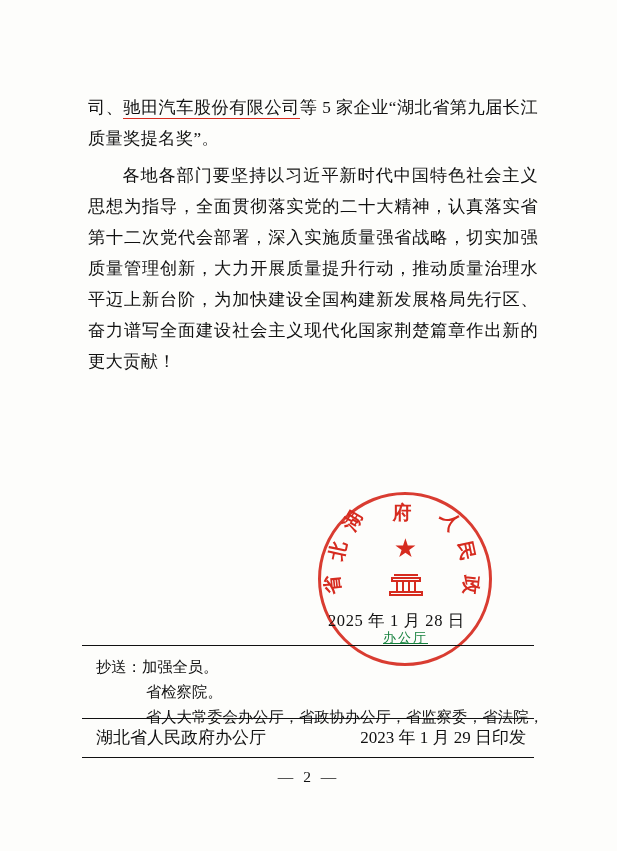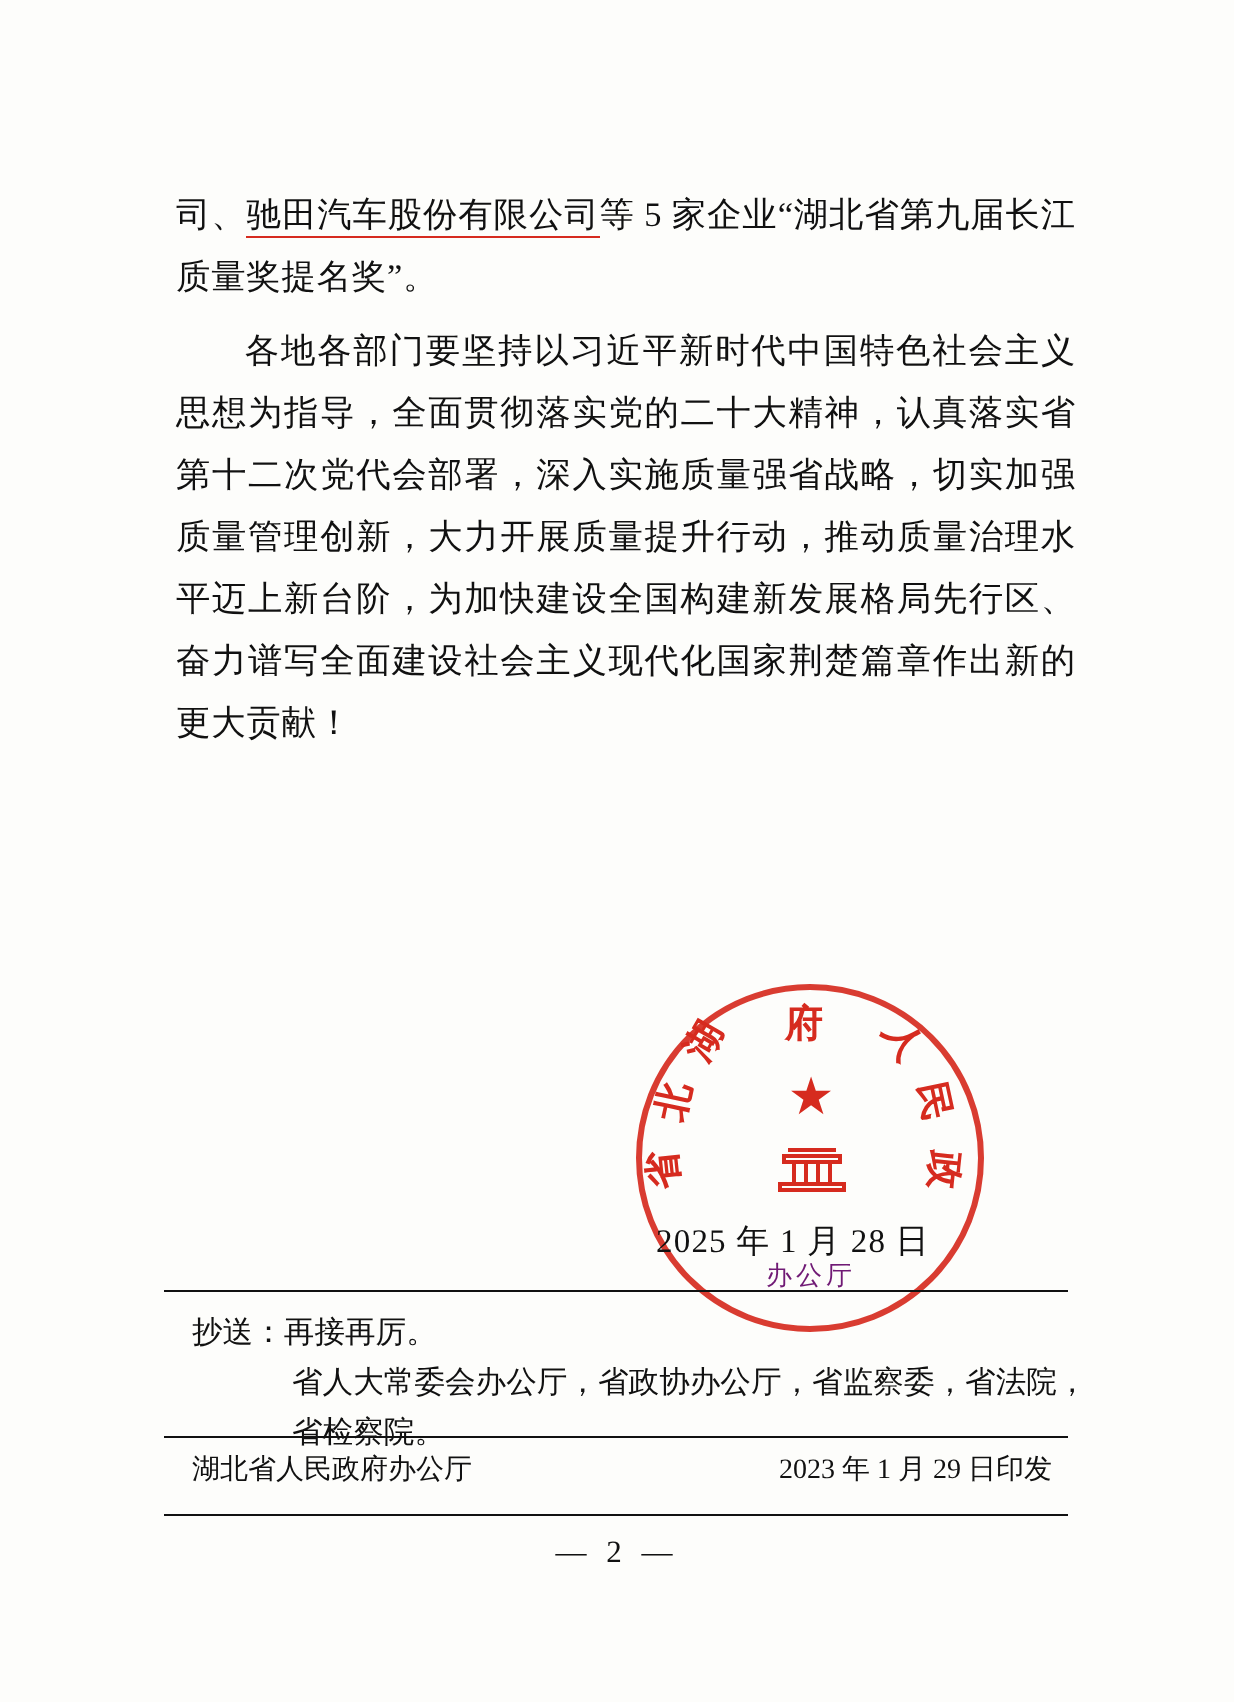--- a/index.html
+++ b/index.html
@@ -98,24 +98,25 @@
     height: 22px;
     line-height: 22px;
     text-align: center;
     transform-origin: center center;
   }
   .seal-bottom {
     position: absolute;
     left: 50%;
     bottom: 20px;
     transform: translateX(-50%);
-    color: #701a75;
+    color: #15803d;
     font-size: 13px;
     letter-spacing: 2px;
     white-space: nowrap;
+    text-decoration: underline;
   }
   .seal-date {
     position: absolute;
     left: 328px;
     top: 610px;
     font-size: 16.5px;
     letter-spacing: 0.6px;
     color: #111;
   }
   
@@ -141,21 +142,21 @@
   .cc-line { white-space: nowrap; }
   .cc-line.ind { padding-left: 50px; }
 
   .issuer-row {
     position: absolute;
     left: 96px;
     top: 726px;
     width: 430px;
     display: flex;
     justify-content: space-between;
-    font-size: 14px;
+    font-size: 17px;
     color: #111;
     gap: 18px;
   }
   .page-num {
     position: absolute;
     left: 0;
     top: 768px;
     width: 617px;
     text-align: center;
     font-size: 15.5px;
@@ -203,23 +204,23 @@
       <div class="seal-ch" style="left:73px;  top:10px;">府</div>
     </div>
     <div class="seal-bottom">办公厅</div>
   </div>
 
   <div class="seal-date">2025 年 1 月 28 日</div>
 
   <div class="rule rule-top"></div>
 
   <div class="cc-block">
-    <div class="cc-line">抄送：再接再厉。</div>
+    <div class="cc-line">抄送：加强全员。</div>
+    <div class="cc-line ind">省检察院。</div>
     <div class="cc-line ind">省人大常委会办公厅，省政协办公厅，省监察委，省法院，</div>
-    <div class="cc-line ind">省检察院。</div>
   </div>
 
   <div class="rule rule-mid"></div>
 
   <div class="issuer-row">
     <span>湖北省人民政府办公厅</span>
     <span>2023 年 1 月 29 日印发</span>
   </div>
 
   <div class="rule rule-bottom"></div>

